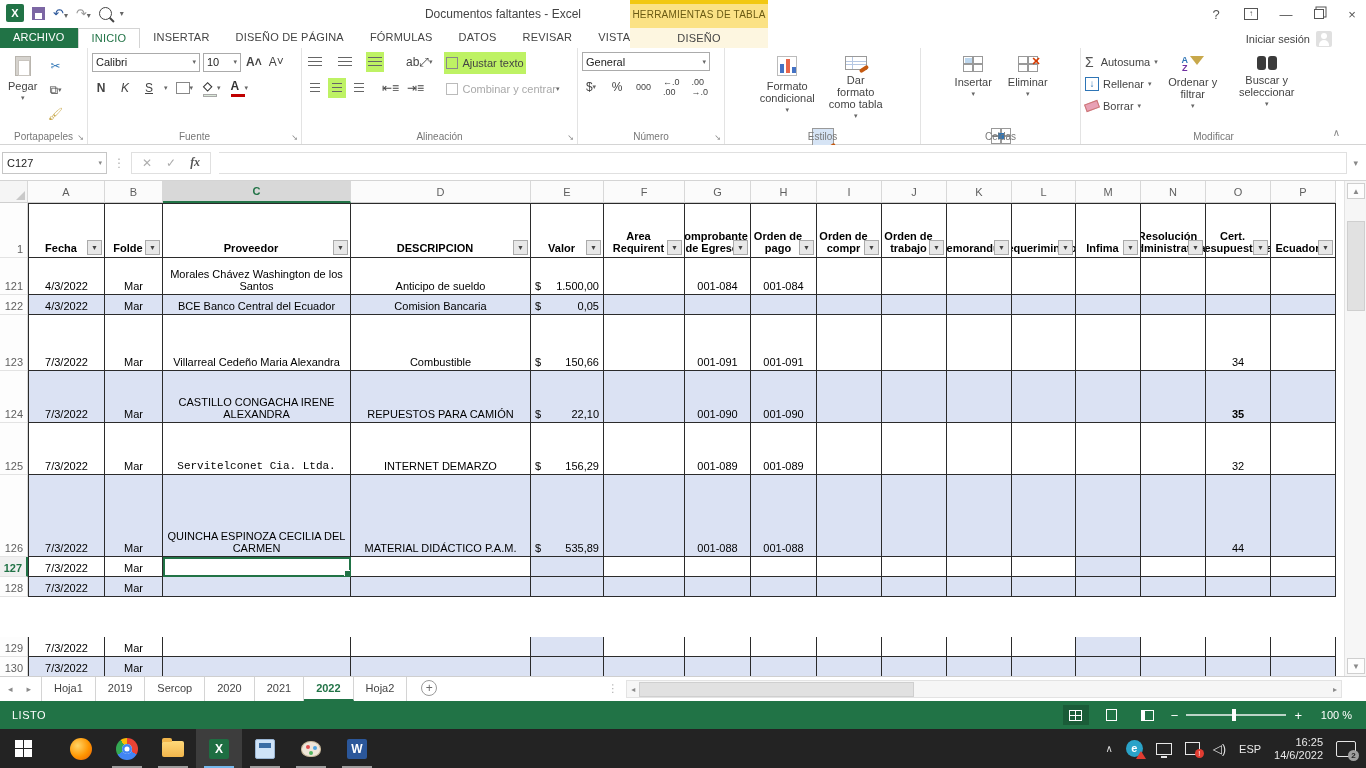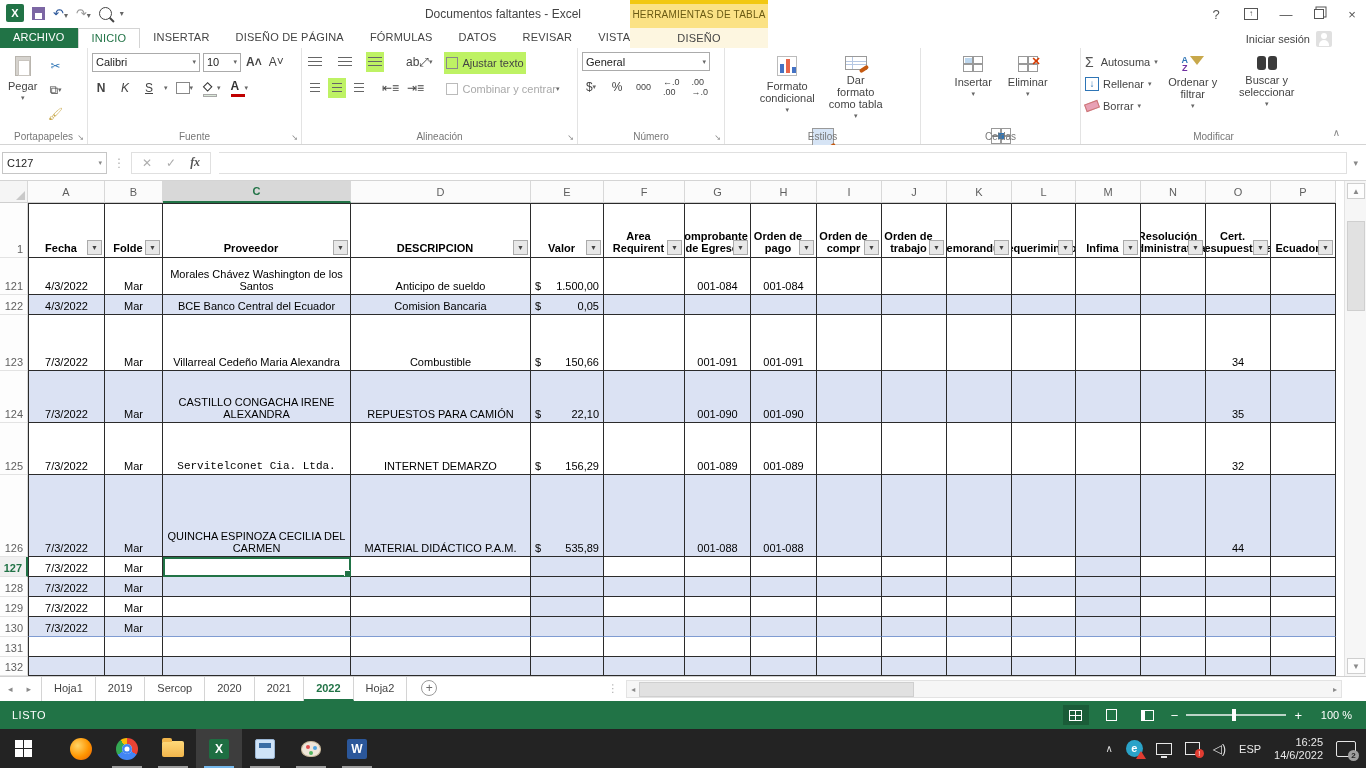--- a/index.html
+++ b/index.html
@@ -624,21 +624,21 @@
         </div>
         <div class="cell shaded" style="width: 81px;"></div>
         <div class="cell shaded" style="width: 66px;">001-090</div>
         <div class="cell shaded" style="width: 66px;">001-090</div>
         <div class="cell shaded" style="width: 65px;"></div>
         <div class="cell shaded" style="width: 65px;"></div>
         <div class="cell shaded" style="width: 65px;"></div>
         <div class="cell shaded" style="width: 64px;"></div>
         <div class="cell shaded" style="width: 65px;"></div>
         <div class="cell shaded" style="width: 65px;"></div>
-        <div class="cell shaded" style="width: 65px;">35</div>
+        <div class="cell shaded" style="width: 65px; font-weight: bold;">35</div>
         <div class="cell shaded" style="width: 65px;"></div>
       </div>
       <div class="grow" style="height: 52px;">
         <div class="rn">125</div>
         <div class="cell first" style="width: 77px;">7/3/2022</div>
         <div class="cell" style="width: 58px;">Mar</div>
         <div class="cell" style="width: 188px; font-family: Liberation Mono, monospace;">Servitelconet Cia. Ltda.</div>
         <div class="cell" style="width: 180px;">INTERNET DEMARZO</div>
         <div class="cell money" style="width: 73px;">
           <span class="cur">$</span>
@@ -709,21 +709,21 @@
         <div class="cell shaded" style="width: 66px;"></div>
         <div class="cell shaded" style="width: 65px;"></div>
         <div class="cell shaded" style="width: 65px;"></div>
         <div class="cell shaded" style="width: 65px;"></div>
         <div class="cell shaded" style="width: 64px;"></div>
         <div class="cell shaded bluefill" style="width: 65px;"></div>
         <div class="cell shaded" style="width: 65px;"></div>
         <div class="cell shaded" style="width: 65px;"></div>
         <div class="cell shaded" style="width: 65px;"></div>
       </div>
-      <div class="grow" style="height: 20px;">
+      <div class="grow" style="height: 20px; margin-top: 40px;">
         <div class="rn">129</div>
         <div class="cell first" style="width: 77px;">7/3/2022</div>
         <div class="cell" style="width: 58px;">Mar</div>
         <div class="cell" style="width: 188px;"></div>
         <div class="cell" style="width: 180px;"></div>
         <div class="cell bluefill" style="width: 73px;"></div>
         <div class="cell" style="width: 81px;"></div>
         <div class="cell" style="width: 66px;"></div>
         <div class="cell" style="width: 66px;"></div>
         <div class="cell" style="width: 65px;"></div>

